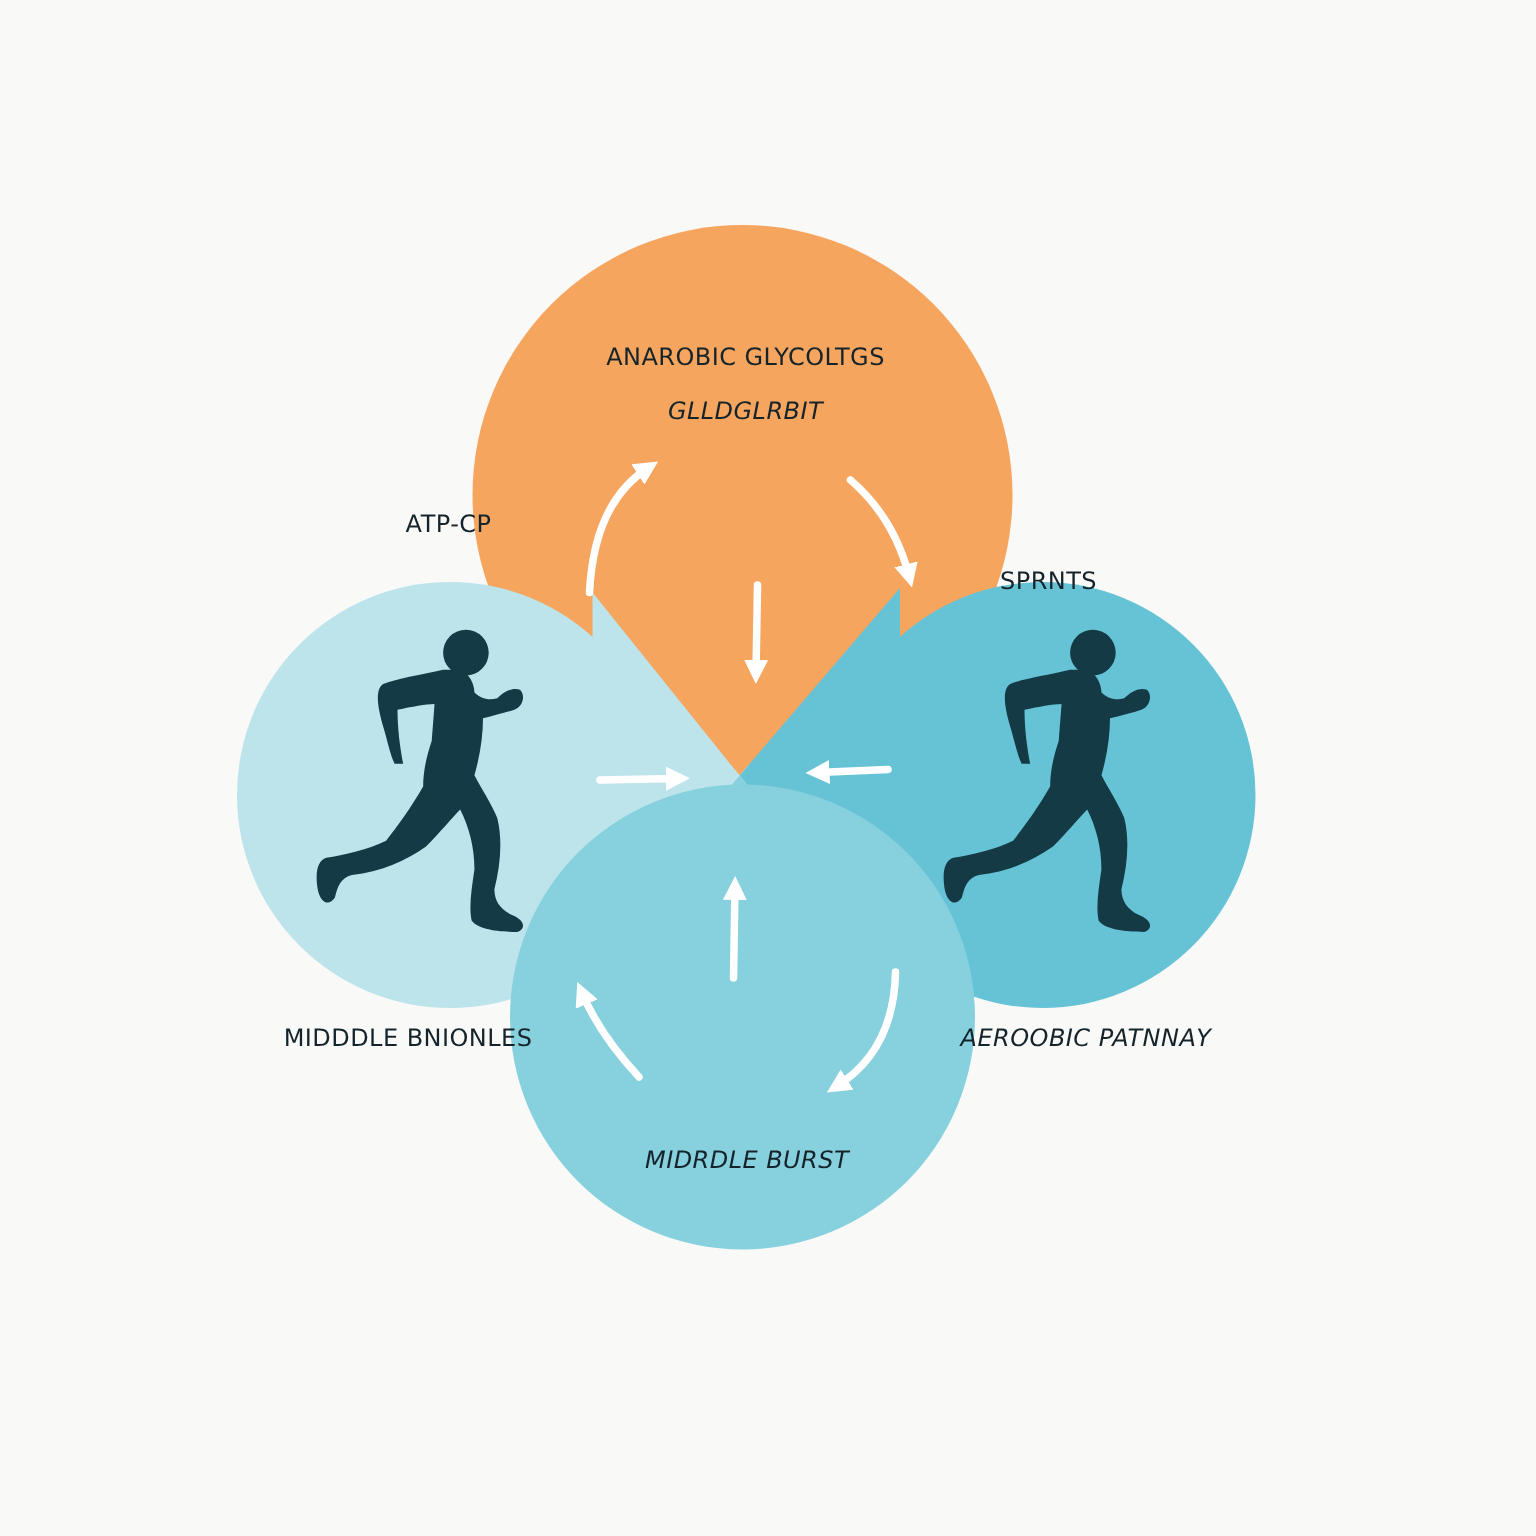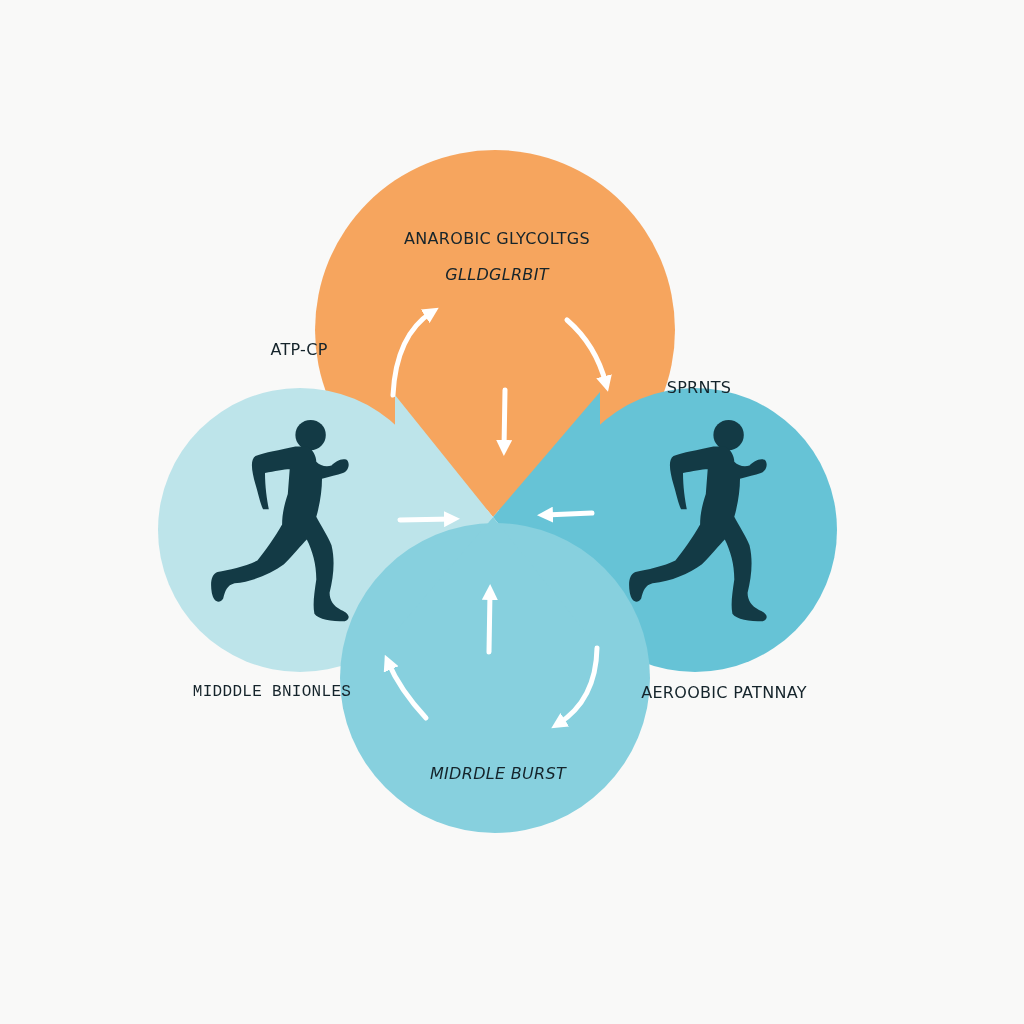--- a/index.html
+++ b/index.html
@@ -82,15 +82,15 @@
     <path d="M567 320 Q 596 345 606 384" marker-end="url(#ah)"></path>
     <path d="M426 718 Q 400 690 388 662" marker-end="url(#ah)"></path>
     <path d="M597 648 Q 596 700 558 724" marker-end="url(#ah)"></path>
   </g>
 </svg>
 
 <div class="lbl" style="left:497px; top:238px;">ANAROBIC GLYCOLTGS</div>
 <div class="lbl" style="left:497px; top:274px;font-style:italic;">GLLDGLRBIT</div>
 <div class="lbl" style="left:299px; top:349px;">ATP-CP</div>
 <div class="lbl" style="left:699px; top:349px;margin-top:38px;">SPRNTS</div>
-<div class="lbl" style="left:272px; top:692px;font-family:Liberation Mono, monospace;">MIDDDLE BNIONLES</div>
-<div class="lbl" style="left:724px; top:692px;">AEROOBIC PATNNAY</div>
+<div class="lbl" style="left:272px; top:692px;">MIDDDLE BNIONLES</div>
+<div class="lbl" style="left:724px; top:692px;font-style:italic;">AEROOBIC PATNNAY</div>
 <div class="lbl" style="left:498px; top:773px;font-style:italic;">MIDRDLE BURST</div>
 
 </body></html>

